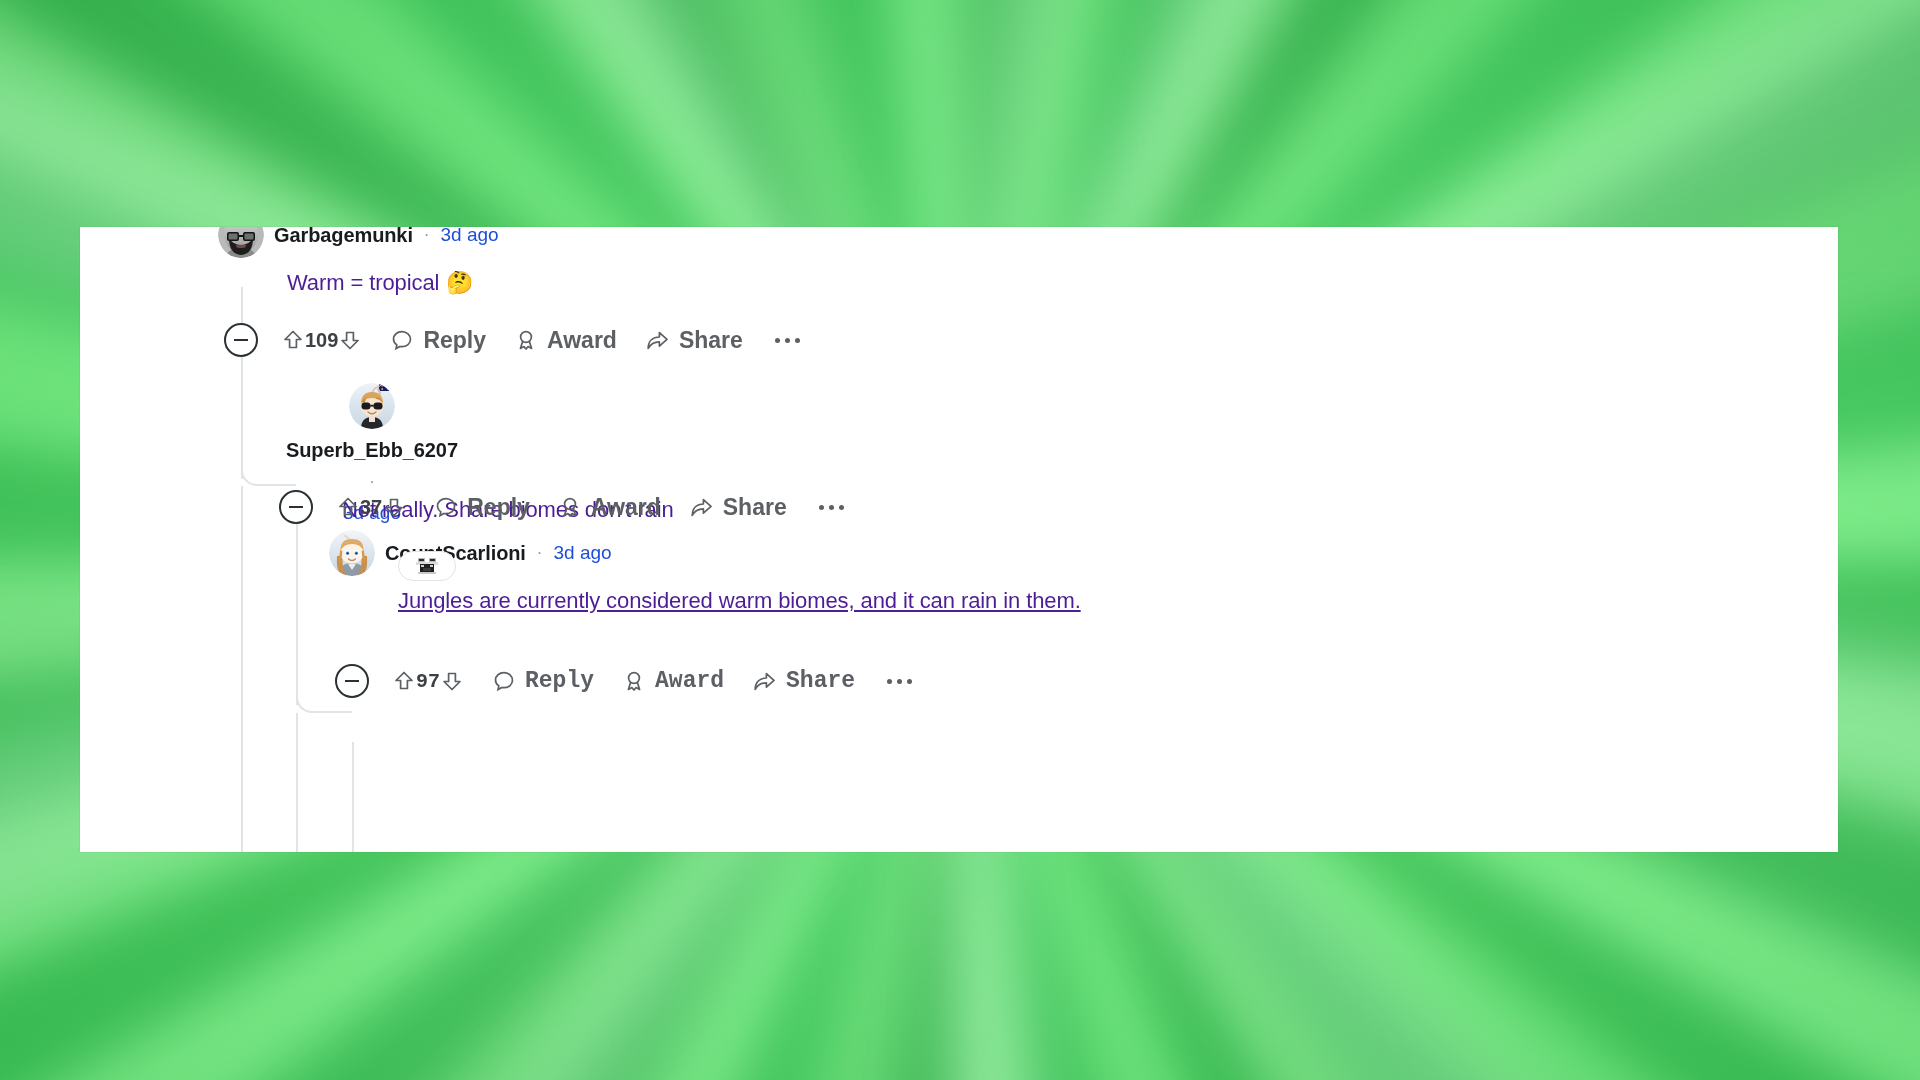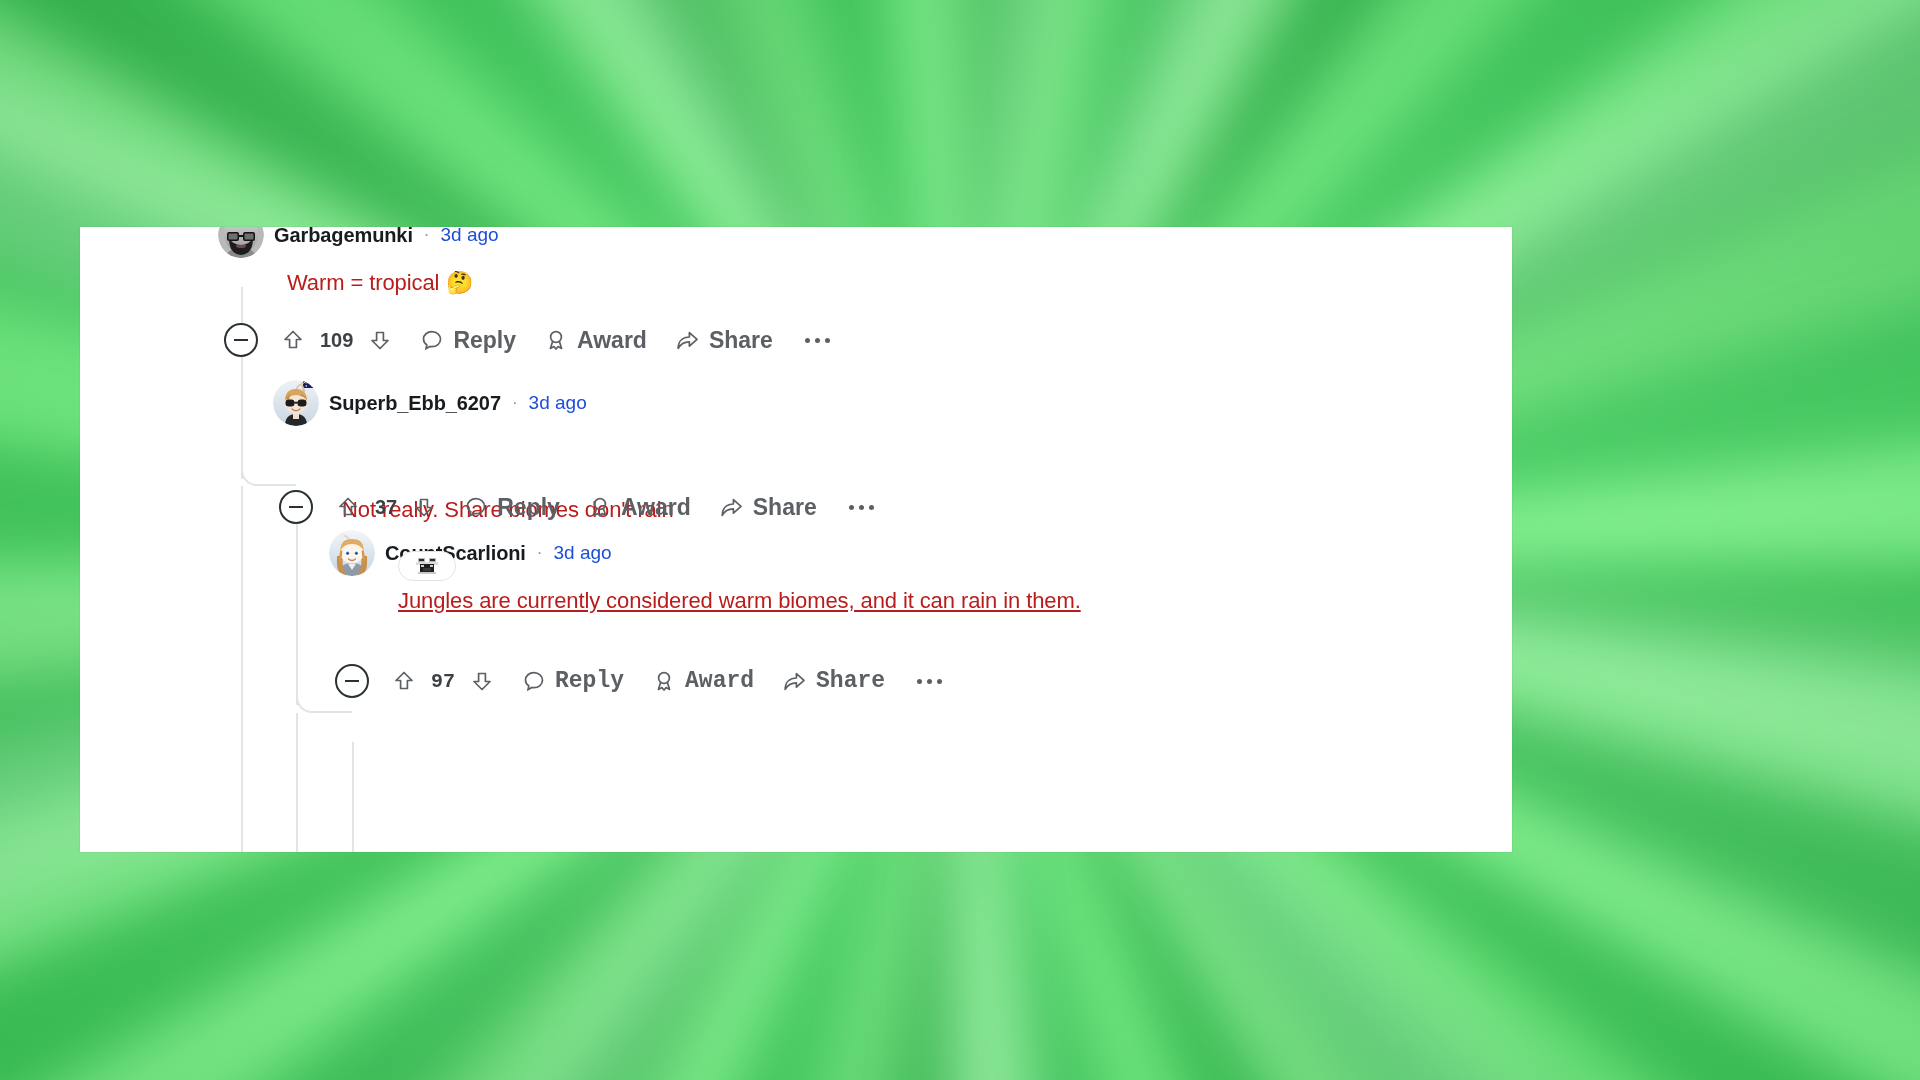--- a/index.html
+++ b/index.html
@@ -63,21 +63,21 @@
       rgba(255,255,255,0.18) 0%,
       rgba(255,255,255,0.05) 42%,
       rgba(20,120,45,0.14) 100%);
   }
 
   
   #card {
     position: absolute;
     left: 80px;
     top: 227px;
-    width: 1432px;
+    width: 1758px;
     height: 625px;
     background: #ffffff;
     overflow: hidden;
     box-shadow: 0 0 0 1px rgba(0,0,0,0.03);
   }
 
   .comment { position: absolute; }
 
   
   .thread-line {
@@ -144,21 +144,21 @@
     border: 1px solid #E1E3E5;
     border-radius: 15px;
     background: #fff;
   }
 
   
   .c-body {
     position: absolute;
     font-size: 22px;
     line-height: 30px;
-    color: #b91c1c;
+    color: #4c1d95;
     white-space: nowrap;
     letter-spacing: -0.1px;
   }
   .emoji { font-size: 22px; }
 
   
   .c-actions {
     position: absolute;
     display: flex;
     align-items: center;
@@ -183,21 +183,21 @@
     background: #fff;
     cursor: pointer;
     flex: 0 0 34px;
   }
   .collapse-btn i {
     display: block;
     width: 14px; height: 2px;
     background: #2A3135;
   }
   .vote {
-    display: flex; align-items: center; gap: 15px;
+    display: flex; align-items: center; gap: 0;
     margin-left: 23px;
   }
   .score {
     font-size: 20px; font-weight: bold; color: #3D4144;
     min-width: 10px; text-align: center;
   }
   .gap { width: 28px; }
   .ellipsis {
     display: flex; align-items: center; gap: 5px;
     padding: 0 4px; cursor: pointer;
@@ -317,21 +317,21 @@
     </div>
   </div>
 
   <div class="comment">
 
     <div class="thread-line" style="left:216px; top:288px; height:190px;"></div>
     <div class="thread-curve" style="left:216px; top:450px; width:56px; height:36px;"></div>
 
     <div class="thread-line" style="left:161px; top:259px; height:366px;"></div>
 
-    <div class="c-head" style="left:193px; top:156px;">
+    <div class="c-head" style="left:206px; top:156px;flex-direction:column;">
       <div class="avatar">
         <div class="ring">
           <svg width="46" height="46" viewBox="0 0 46 46">
             <defs>
               <clipPath id="clip2">
                   <circle cx="23" cy="23" r="23"></circle>
                 </clipPath>
               <linearGradient id="gbg2" x1="0" y1="0" x2="0" y2="1">
                 <stop offset="0%" stop-color="#eef2f6"></stop>
                 <stop offset="100%" stop-color="#c8d6e2"></stop>

